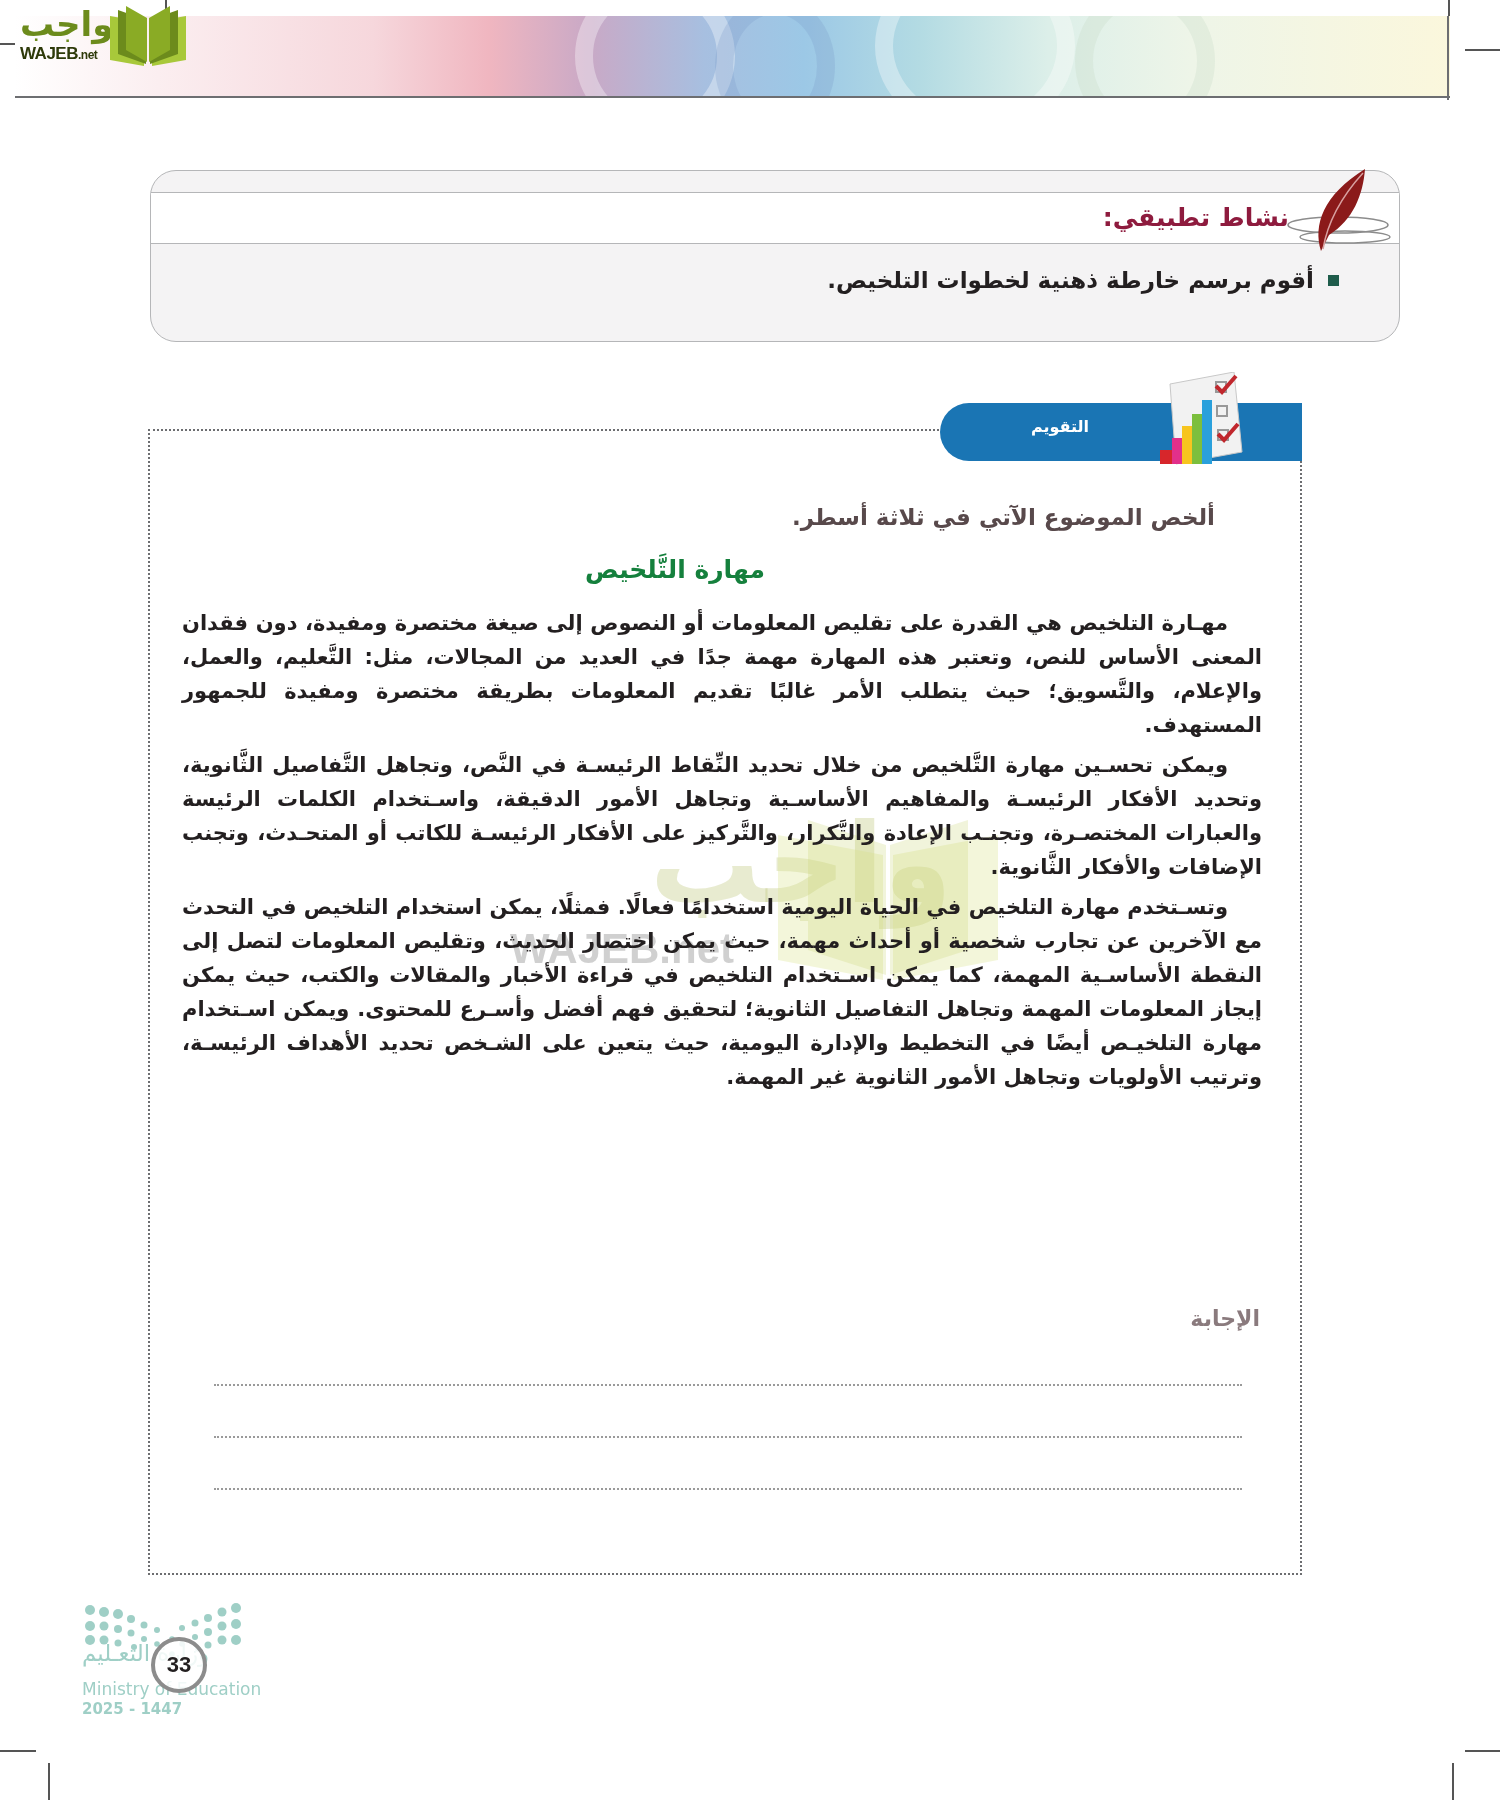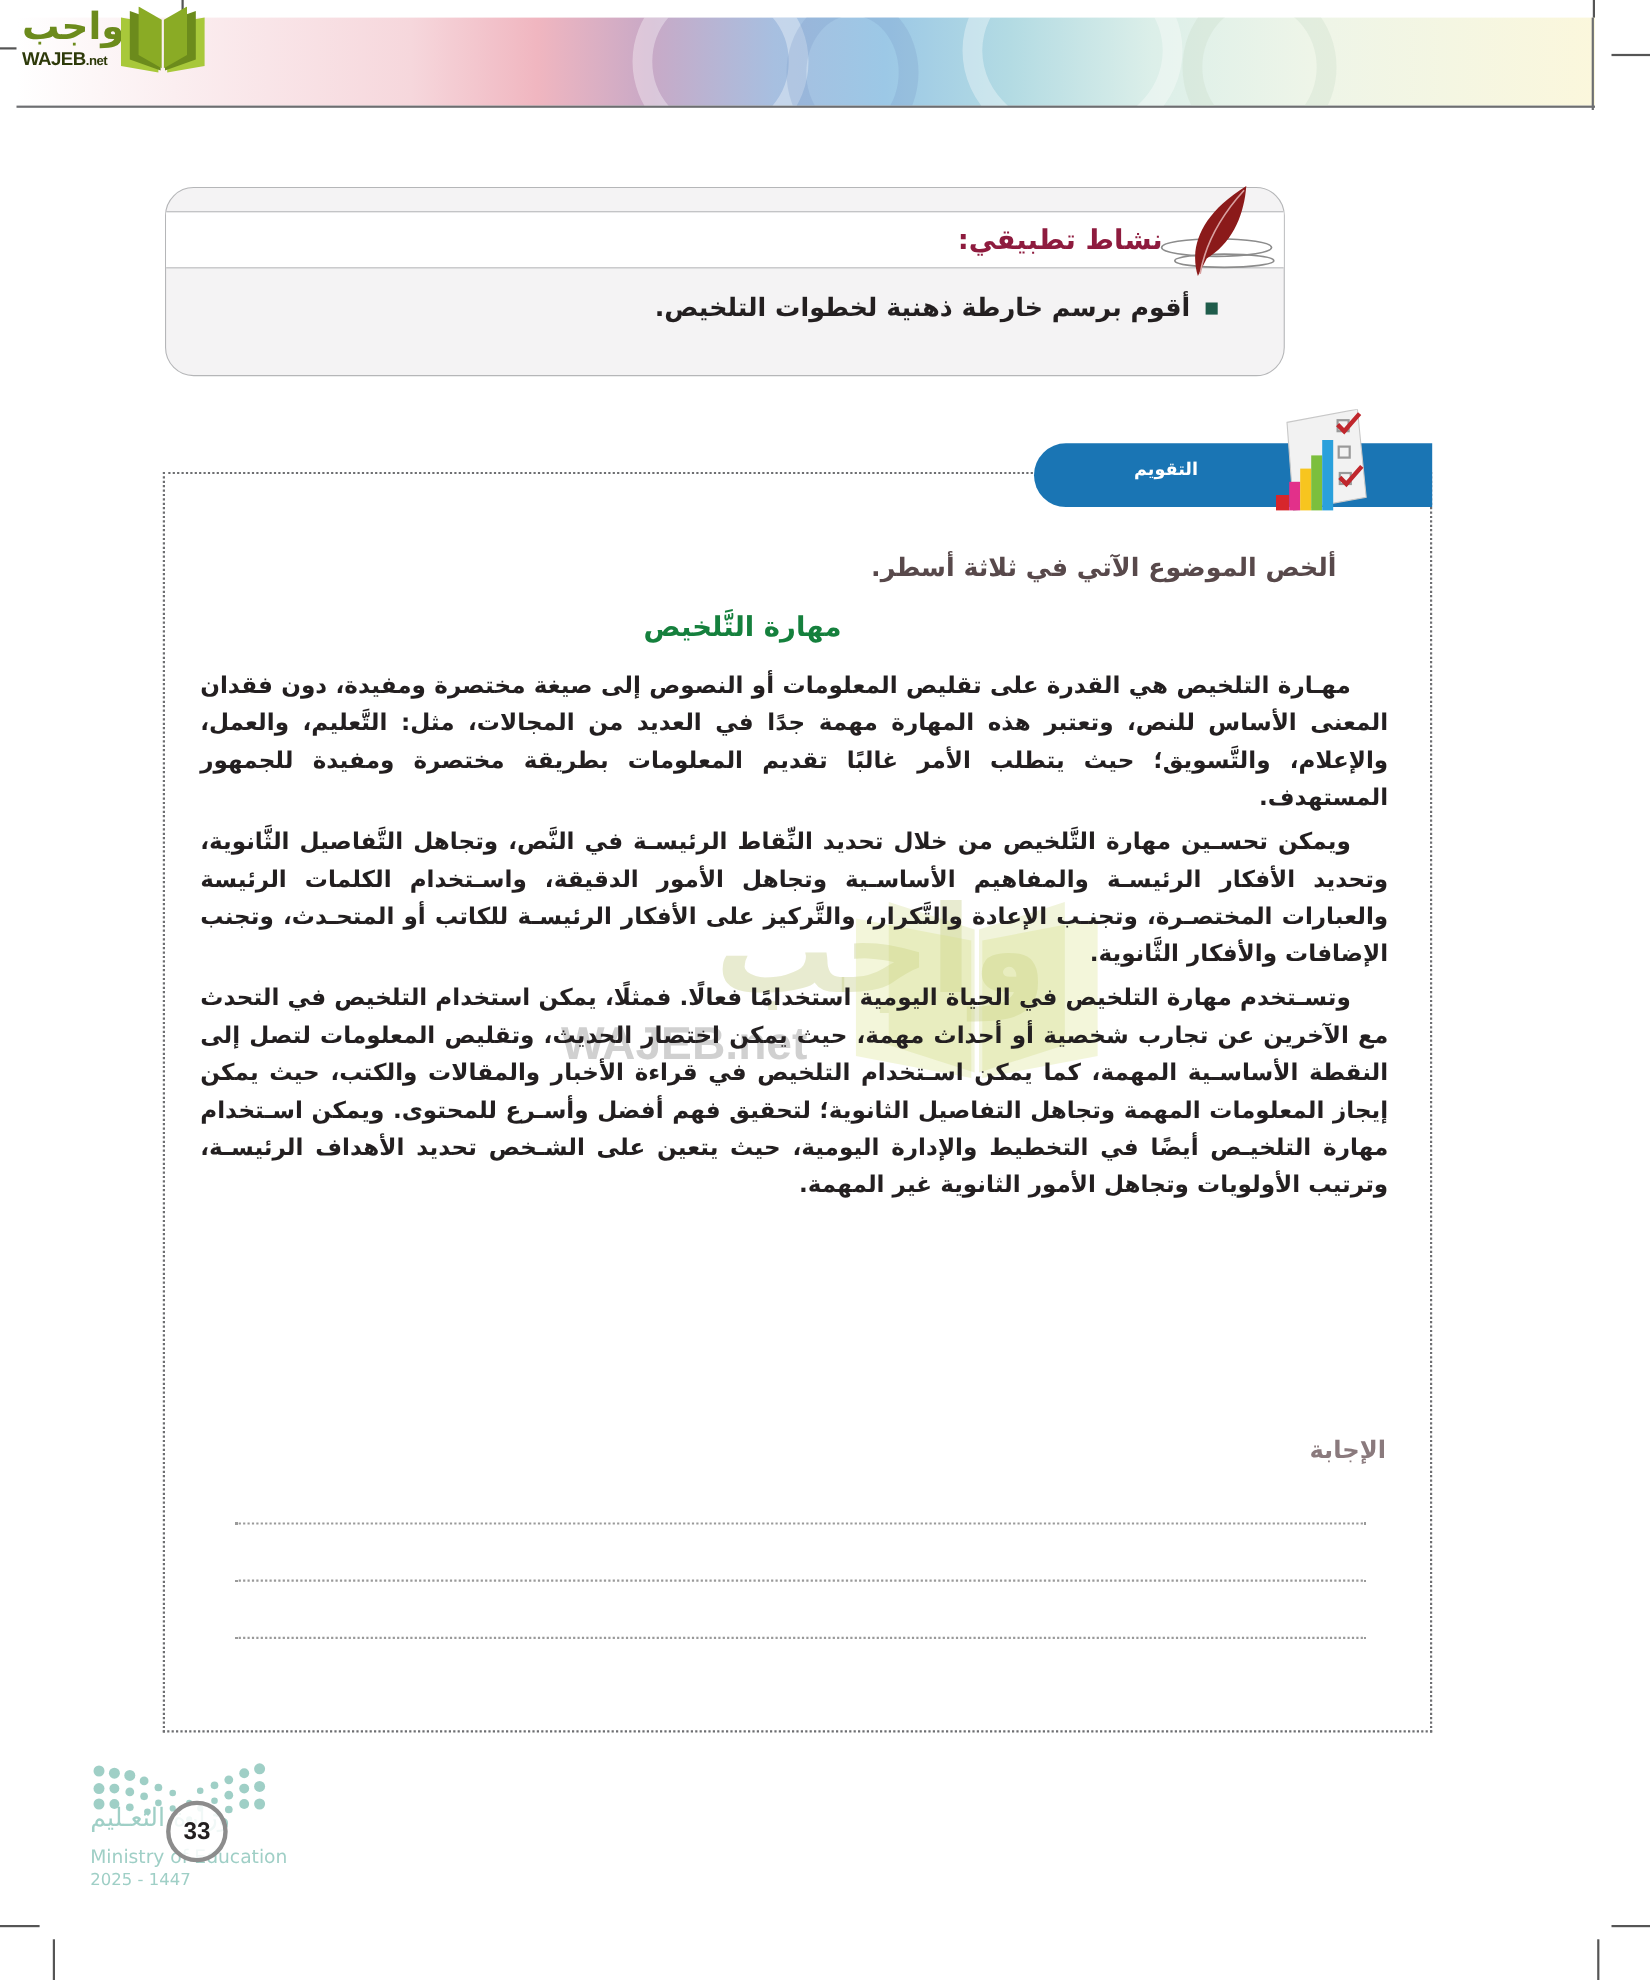--- a/index.html
+++ b/index.html
@@ -29,21 +29,21 @@
       color: #6c8b1c; font-family: "DejaVu Sans", sans-serif; line-height: 40px;
     }
     .logo-en {
       position: absolute; left: 10px; top: 40px; font-size: 17px; font-weight: bold;
       color: #2e3a0a; font-family: "Liberation Sans", sans-serif; letter-spacing: -0.5px;
     }
     .logo-en small { font-size: 12px; }
 
     
     .activity {
-      position: absolute; left: 150px; top: 170px; width: 1018px; height: 172px;
+      position: absolute; left: 150px; top: 170px; width: 1250px; height: 172px;
       background: #f4f3f4; border: 1.5px solid #b5b6b8; border-radius: 26px;
     }
     .activity-band {
       position: absolute; left: 0; right: 0; top: 21px; height: 52px; background: #ffffff;
       border-top: 1.5px solid #b5b6b8; border-bottom: 1.5px solid #b5b6b8;
     }
     .activity-title {
       position: absolute; right: 110px; top: 32px; font-size: 25px; font-weight: bold;
       color: #8e1b3e; direction: rtl;
     }
@@ -110,20 +110,21 @@
       position: absolute; left: 82px; top: 1640px; font-size: 23px; color: #9fcfc6;
       font-family: "DejaVu Sans", sans-serif; direction: rtl; letter-spacing: 2px;
     }
     .moe-en {
       position: absolute; left: 82px; top: 1679px; font-size: 17px; color: #9fcfc6;
       font-family: "DejaVu Sans", sans-serif;
     }
     .moe-year {
       position: absolute; left: 82px; top: 1700px; font-size: 15px; color: #9fcfc6;
       font-family: "DejaVu Sans", sans-serif;
+      font-weight: bold;
     }
     .page-num {
       position: absolute; left: 151px; top: 1637px; width: 56px; height: 56px; border-radius: 50%;
       border: 4px solid #8c8c8c; background: rgba(255,255,255,0.85);
       display: flex; align-items: center; justify-content: center;
       font-size: 22px; font-weight: bold; color: #231f20; font-family: "Liberation Sans", sans-serif;
     }
   </style>
 </head>
 <body>

